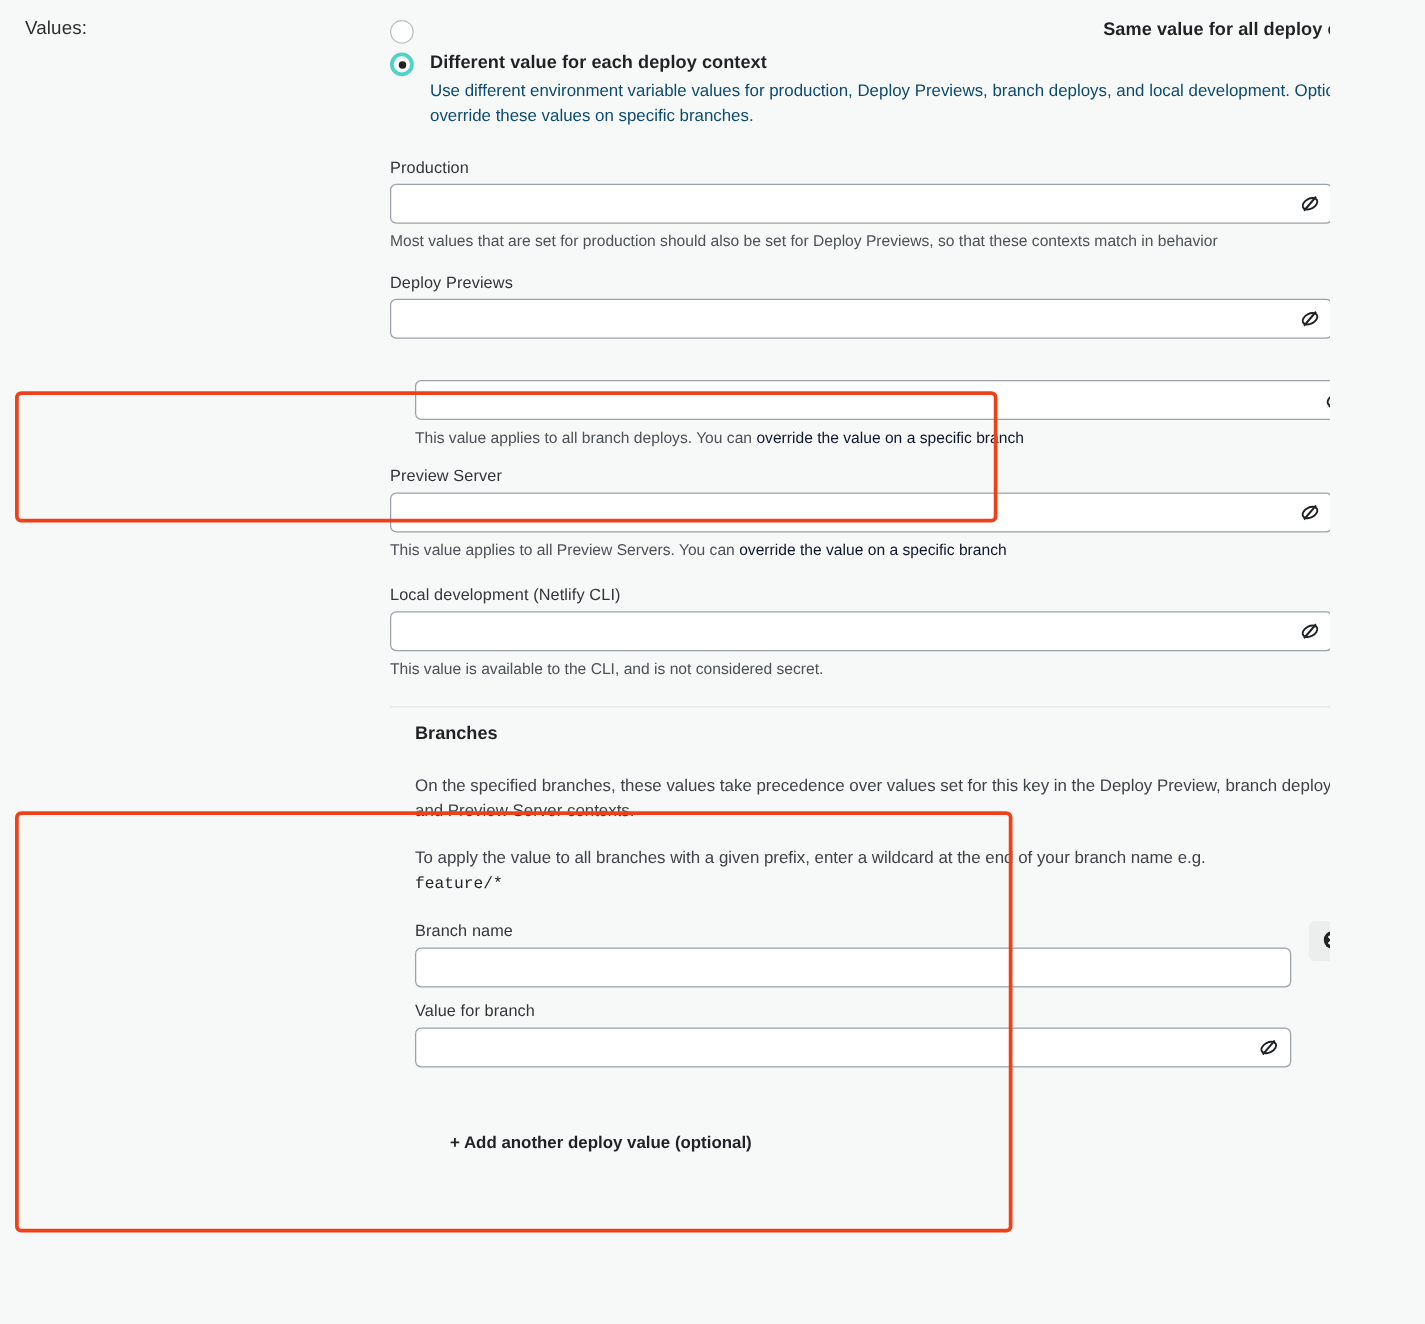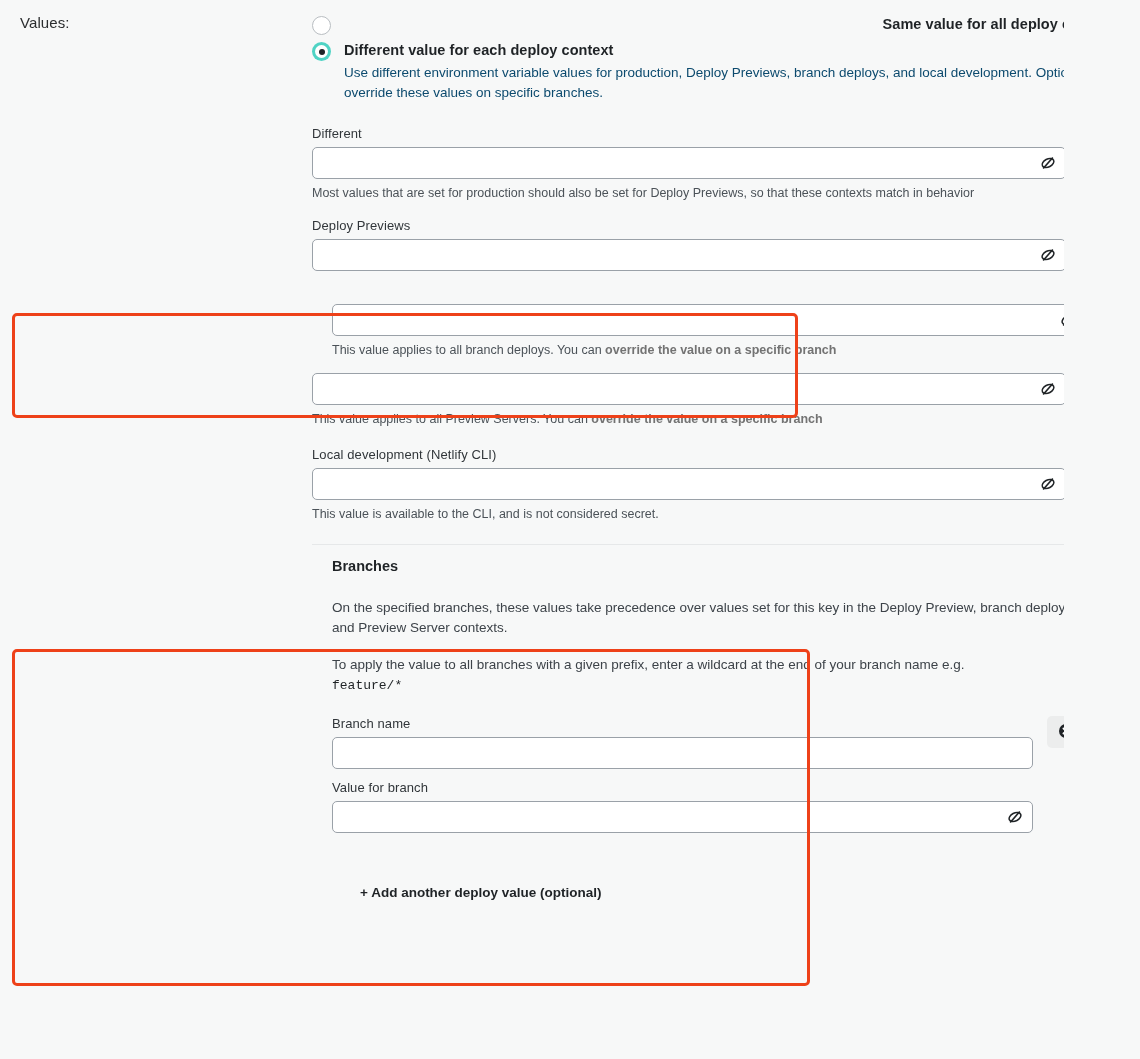--- a/index.html
+++ b/index.html
@@ -103,21 +103,21 @@
     transform: translateY(-50%);
     width: 18px; height: 18px;
     cursor: pointer;
     display: flex; align-items: center; justify-content: center;
   }
   .field-help {
     font-size: 12.5px; color: #4b5258;
     margin-top: 6px; line-height: 17px;
   }
   .field-help a {
-    color: #737373; font-weight: bold; text-decoration: none;
+    color: #0f172a; font-weight: normal; text-decoration: none;
   }
 
   
   .hl-box {
     position: absolute;
     border: 3.5px solid #ee4119;
     border-radius: 5px;
     pointer-events: none;
     z-index: 5;
   }
@@ -191,21 +191,21 @@
     <div class="radio-row" style="margin-top:6px;">
       <span class="radio checked"></span>
       <span class="radio-title">Different value for each deploy context</span>
       <div class="radio-desc">Use different environment variable values for production, Deploy Previews, branch deploys, and local development. Optionally override these values on specific branches.</div>
     </div>
 
     <div class="fields">
 
       
       <div class="field">
-        <label class="field-label">Different</label>
+        <label class="field-label">Production</label>
         <div class="input-wrap">
           <input class="text-input" type="text" value="" style="">
           <span class="eye-off">
             <svg width="18" height="18" viewBox="0 0 18 18">
                 <ellipse cx="9" cy="9" rx="6.3" ry="4" fill="none" stroke="#1f2326" stroke-width="1.5" transform="rotate(-28 9 9)"></ellipse>
                 <line x1="4.2" y1="14.6" x2="13.8" y2="3.4" stroke="#1f2326" stroke-width="1.6"></line>
               </svg>
           </span>
         </div>
         <div class="field-help">
@@ -238,20 +238,21 @@
               </svg>
           </span>
         </div>
         <div class="field-help">
           <span>This value applies to all branch deploys. You can </span><a href="#">override the value on a specific branch</a>
         </div>
       </div>
 
       
       <div class="field" style="margin-bottom:19px;">
+        <label class="field-label">Preview Server</label>
         <div class="input-wrap">
           <input class="text-input" type="text" value="" style="">
           <span class="eye-off">
             <svg width="18" height="18" viewBox="0 0 18 18">
                 <ellipse cx="9" cy="9" rx="6.3" ry="4" fill="none" stroke="#1f2326" stroke-width="1.5" transform="rotate(-28 9 9)"></ellipse>
                 <line x1="4.2" y1="14.6" x2="13.8" y2="3.4" stroke="#1f2326" stroke-width="1.6"></line>
               </svg>
           </span>
         </div>
         <div class="field-help">

